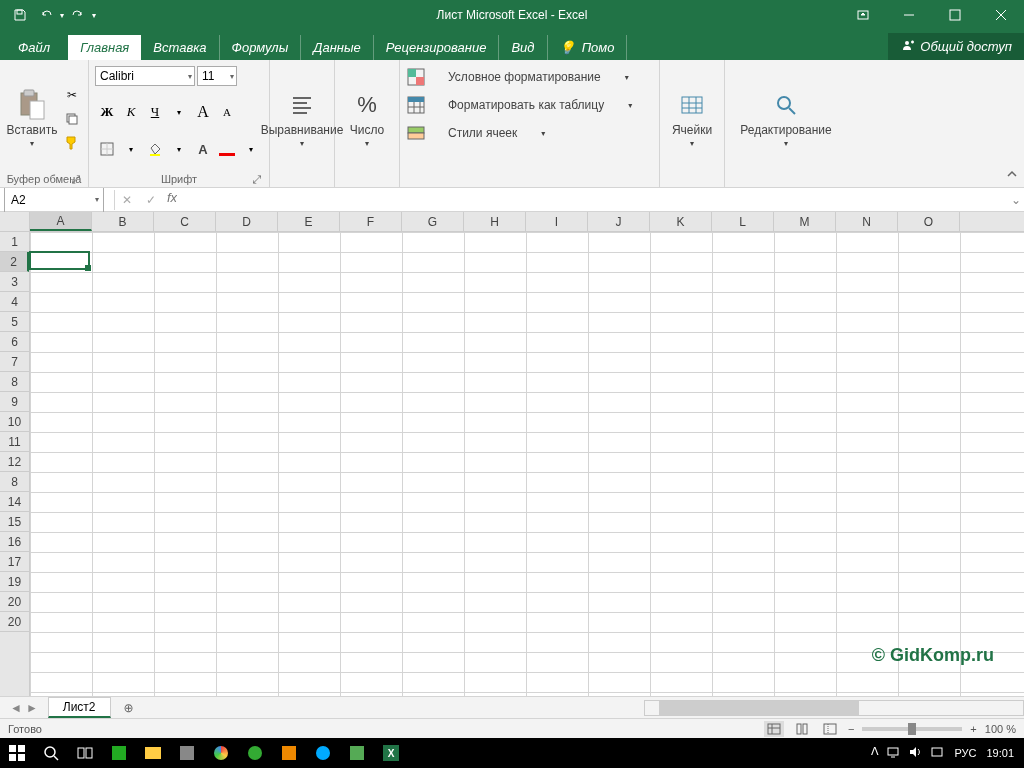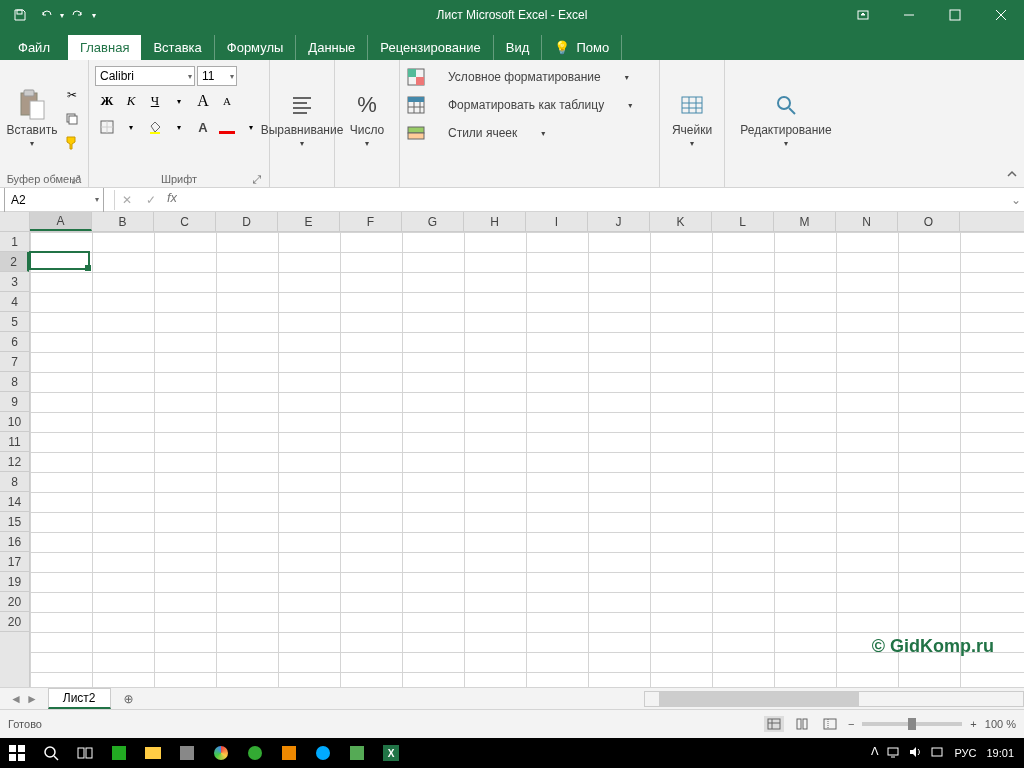--- a/index.html
+++ b/index.html
@@ -10,21 +10,21 @@
 .qat { display: flex; align-items: center; gap: 2px; padding-left: 8px; }
 .qat-btn { width: 24px; height: 24px; display: flex; align-items: center; justify-content: center; cursor: pointer; }
 .qat-btn svg { fill: #fff; }
 .title { position: absolute; left: 50%; transform: translateX(-50%); font-size: 12px; }
 .winctl { margin-left: auto; display: flex; }
 .winctl-btn { width: 46px; height: 30px; display: flex; align-items: center; justify-content: center; cursor: pointer; }
 .winctl-btn svg { stroke: #fff; fill: none; stroke-width: 1; }
 
 
 .tabs { height: 30px; background: #217346; display: flex; align-items: flex-end; color: #fff; font-size: 13px; }
-.tab { padding: 5px 12px; cursor: pointer; border-right: 1px solid rgba(255,255,255,0.3); }
+.tab { padding: 5px 12px; cursor: pointer; border-right: 1px solid rgba(255,255,255,0.3); font-style: italic; }
 .tab.file { border: none; padding: 5px 18px; }
 .tab.active { background: #fff; color: #217346; border: none; }
 .tab.tell { display: flex; align-items: center; gap: 6px; }
 .tab.share { background: #185c37; padding: 5px 12px; display: flex; align-items: center; gap: 6px; border: none; margin-left: auto; }
 
 
 .ribbon { height: 128px; background: #f3f3f3; border-bottom: 1px solid #d4d4d4; display: flex; position: relative; }
 .group { border-right: 1px solid #d4d4d4; padding: 4px 6px 0 6px; display: flex; flex-direction: column; height: 100%; }
 .group-body { flex: 1; display: flex; gap: 4px; }
 .group-label { text-align: center; font-size: 11px; color: #666; padding-bottom: 2px; position: relative; }
@@ -76,21 +76,21 @@
 
 
 .sheet-tabs { height: 22px; background: #f3f3f3; border-top: 1px solid #d4d4d4; display: flex; align-items: center; }
 .sheet-nav { display: flex; gap: 4px; padding: 0 10px; color: #888; }
 .sheet-tab { padding: 2px 14px; background: #fff; border: 1px solid #ccc; border-bottom: 2px solid #217346; font-size: 12px; cursor: pointer; }
 .sheet-add { width: 20px; height: 20px; display: flex; align-items: center; justify-content: center; cursor: pointer; color: #666; margin-left: 8px; border: 1px solid transparent; }
 .hscroll { margin-left: auto; width: 380px; height: 16px; background: #f3f3f3; border: 1px solid #ccc; position: relative; }
 .hscroll-thumb { position: absolute; left: 14px; width: 200px; top: 0; bottom: 0; background: #cdcdcd; }
 
 
-.statusbar { height: 29px; background: #f3f3f3; border-top: 1px solid #d4d4d4; display: flex; align-items: center; font-size: 11px; color: #555; padding: 8px 8px; }
+.statusbar { height: 20px; background: #f3f3f3; border-top: 1px solid #d4d4d4; display: flex; align-items: center; font-size: 11px; color: #555; padding: 8px 8px; }
 .statusbar .right { margin-left: auto; display: flex; align-items: center; gap: 8px; }
 .viewbtn { width: 20px; height: 16px; cursor: pointer; display: flex; align-items: center; justify-content: center; border: 1px solid transparent; }
 .viewbtn.active { background: #ddd; }
 .zoom-slider { width: 100px; height: 4px; background: #ccc; position: relative; cursor: pointer; }
 .zoom-thumb { position: absolute; width: 8px; height: 12px; background: #888; top: -4px; left: 46px; }
 
 
 .taskbar { height: 30px; background: #000; display: flex; align-items: center; }
 .task-icon { width: 34px; height: 30px; display: flex; align-items: center; justify-content: center; cursor: pointer; }
 .tray { margin-left: auto; display: flex; align-items: center; color: #fff; font-size: 11px; gap: 10px; padding-right: 10px; }
@@ -154,20 +154,28 @@
   <div class="tab active">Главная</div>
   <div class="tab">Вставка</div>
   <div class="tab">Формулы</div>
   <div class="tab">Данные</div>
   <div class="tab">Рецензирование</div>
   <div class="tab">Вид</div>
   <div class="tab tell">
     <span>💡</span>
     <span>Помо</span>
   </div>
+  <div class="tab share">
+    <span><svg width="14" height="14" viewBox="0 0 14 14" fill="#fff">
+          <circle cx="7" cy="5" r="2"></circle>
+          <path d="M3 12a4 4 0 0 1 8 0z"></path>
+          <path d="M11 4h3M12.5 2.5v3" stroke="#fff" stroke-width="1.5"></path>
+        </svg></span>
+    <span>Общий доступ</span>
+  </div>
 </div>
 
 <div class="ribbon">
 
   <div class="group">
     <div class="group-body">
       <div class="bigbtn">
         <div class="icon">
             <svg width="28" height="32" viewBox="0 0 28 32">
               <rect x="3" y="4" width="16" height="22" fill="#a98" stroke="#887"></rect>
@@ -192,21 +200,21 @@
             <svg width="16" height="16" viewBox="0 0 16 16">
               <path d="M3 2h8v5l-3 2v5H6v-5L3 7z" fill="#fc0" stroke="#c90"></path>
             </svg>
           </div>
       </div>
     </div>
     <div class="group-label"><span>Буфер обмена</span><span class="launcher">⤢</span></div>
   </div>
 
   <div class="group">
-    <div class="group-body" style="flex-direction:column;gap:4px;justify-content:flex-start;padding-top:2px">
+    <div class="group-body" style="flex-direction:column;gap:15px;justify-content:flex-start;padding-top:2px">
       <div class="fontrow">
         <div class="fontname">
             <span>Calibri</span>
             <span class="dd-arrow">▾</span>
           </div>
         <div class="fontsize">
             <span>11</span>
             <span class="dd-arrow">▾</span>
           </div>
       </div>

